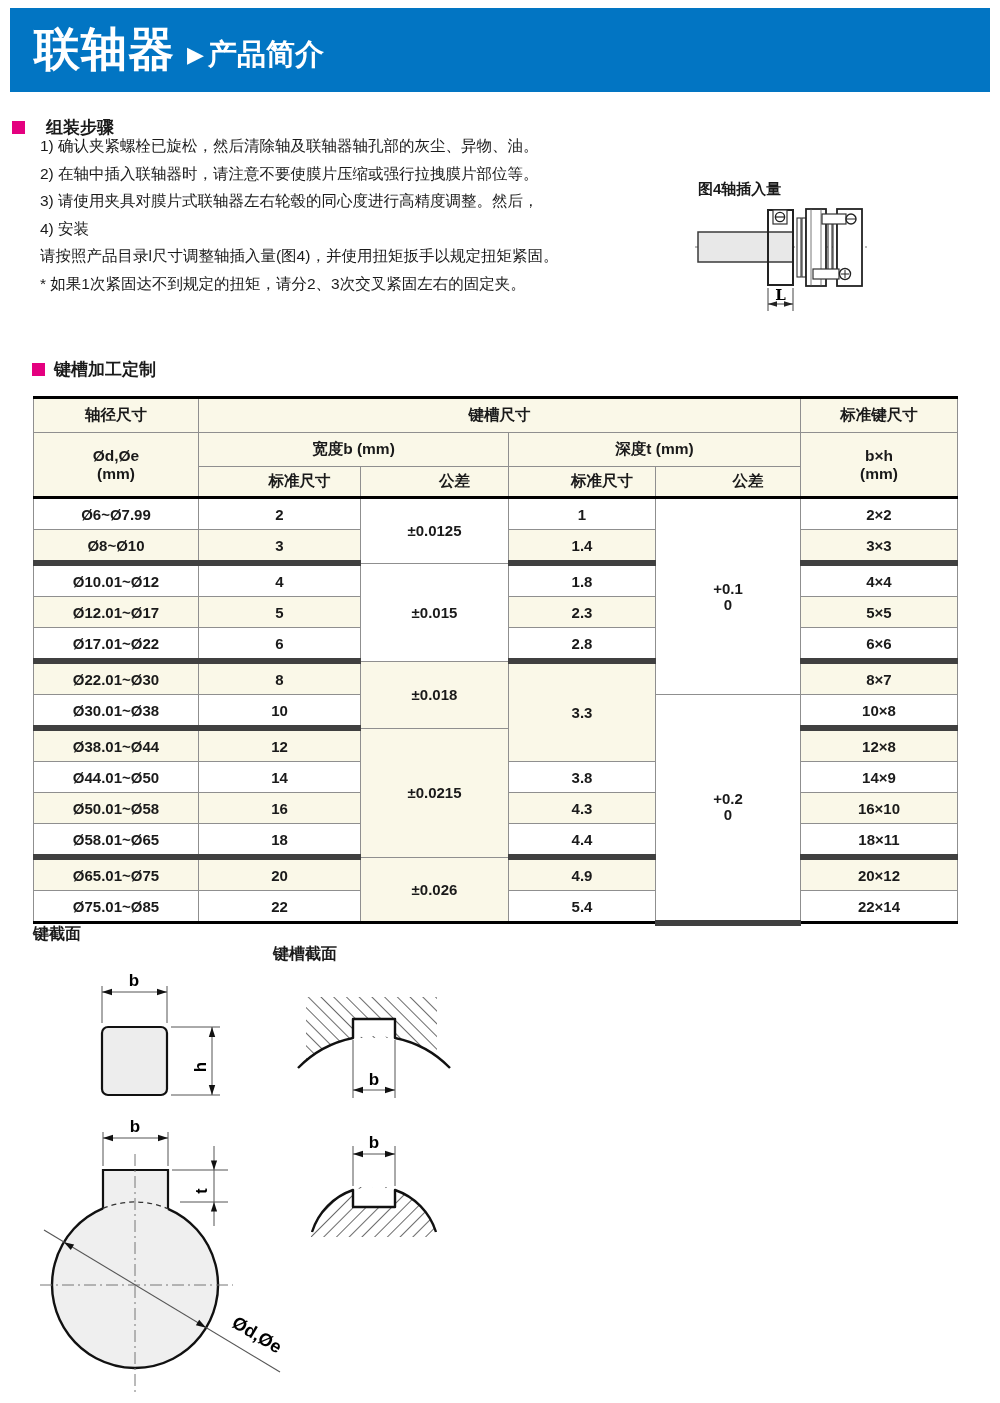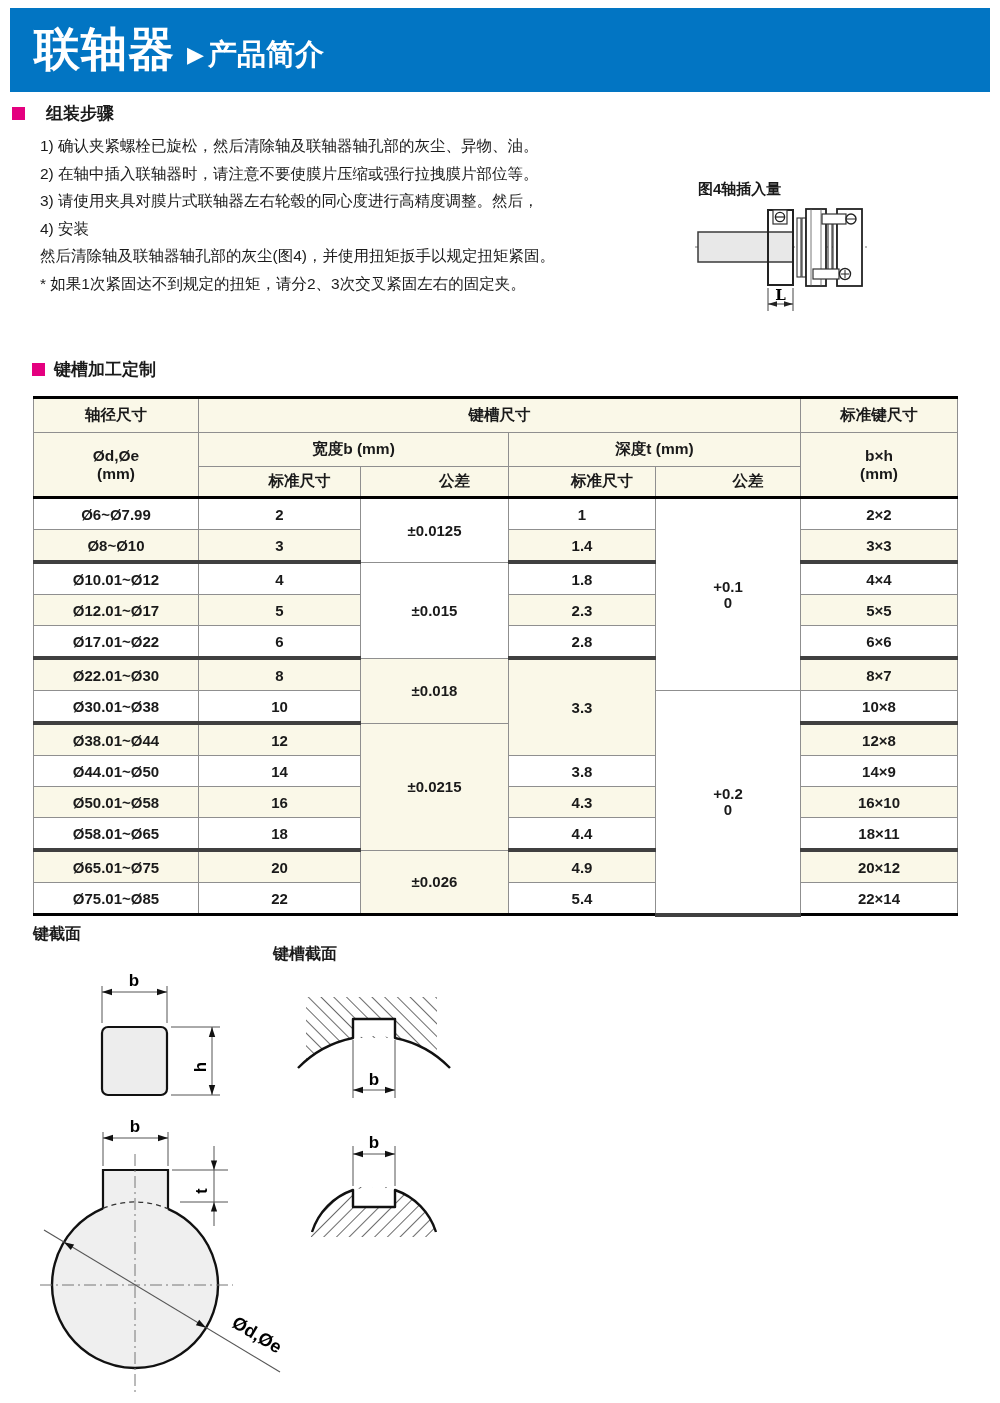--- a/index.html
+++ b/index.html
@@ -34,21 +34,21 @@
   table.kw th,table.kw td{border:1px solid var(--grid);text-align:center;vertical-align:middle;
     font-weight:bold;padding:0;}
   table.kw th{background:var(--cream);font-size:15.5px;}
   tr.h1 th{height:33px;}
   tr.h2 th{height:33px;}
   tr.h3 th{height:29px;padding-left:40px;}
   table.kw td{height:30px;font-size:15px;background:var(--w);}
   th.hb,td.hb{border-bottom:3px solid #000 !important;}
   .two-line{line-height:18px;}
   tr.c td{background:var(--cream);}
-  tr.g td{border-bottom:4px solid #404040;}
+  tr.g td{border-bottom:6px solid #404040;}
   td.gb{border-bottom:2px solid #3c3c3c;}
   td.m2a{background:linear-gradient(to bottom,var(--w) 0 50%,var(--cream) 50% 100%);}
   td.m2b{background:linear-gradient(to bottom,var(--cream) 0 50%,var(--w) 50% 100%);}
   td.m3a{background:linear-gradient(to bottom,var(--w) 0 33.4%,var(--cream) 33.4% 66.7%,var(--w) 66.7% 100%);}
   td.m3b{background:linear-gradient(to bottom,var(--cream) 0 33.4%,var(--w) 33.4% 66.7%,var(--cream) 66.7% 100%);}
   td.m4b{background:linear-gradient(to bottom,var(--cream) 0 25%,var(--w) 25% 50%,var(--cream) 50% 75%,var(--w) 75% 100%);}
   td.m6a{background:linear-gradient(to bottom,var(--w) 0 16.7%,var(--cream) 16.7% 33.3%,var(--w) 33.3% 50%,var(--cream) 50% 66.7%,var(--w) 66.7% 83.3%,var(--cream) 83.3% 100%);}
   td.m7a{background:linear-gradient(to bottom,var(--w) 0 14.3%,var(--cream) 14.3% 28.6%,var(--w) 28.6% 42.9%,var(--cream) 42.9% 57.1%,var(--w) 57.1% 71.4%,var(--cream) 71.4% 85.7%,var(--w) 85.7% 100%);margin-top:16px;}
   .stack{line-height:16px;}
   
@@ -58,30 +58,30 @@
 </style>
 </head>
 <body>
 
 <div class="banner">
   <span class="t1">联轴器</span>
   <span class="arr">▶</span>
   <span class="t2">产品简介</span>
 </div>
 
-<div class="sec-head" style="left:12px;top:102px;gap:21px;">
+<div class="sec-head" style="left:12px;top:116px;gap:21px;">
   <span class="bullet"></span>
   <span class="txt">组装步骤</span>
 </div>
 <div class="steps">
   <div>1) 确认夹紧螺栓已旋松，然后清除轴及联轴器轴孔部的灰尘、异物、油。</div>
   <div>2) 在轴中插入联轴器时，请注意不要使膜片压缩或强行拉拽膜片部位等。</div>
   <div>3) 请使用夹具对膜片式联轴器左右轮毂的同心度进行高精度调整。然后，</div>
   <div>4) 安装</div>
-  <div>然后清除轴及联轴器轴孔部的灰尘(图4)，并使用扭矩扳手以规定扭矩紧固。</div>
+  <div>请按照产品目录l尺寸调整轴插入量(图4)，并使用扭矩扳手以规定扭矩紧固。</div>
   <div>* 如果1次紧固达不到规定的扭矩，请分2、3次交叉紧固左右的固定夹。</div>
 </div>
 
 <div class="fig4-cap">图4轴插入量</div>
 <svg class="fig4" width="268" height="115" viewBox="0 0 268 115">
 
   <path d="M0,42 H172" stroke="#777" stroke-width="1" stroke-dasharray="12 4 2 4" fill="none"></path>
 
   <rect x="3" y="27" width="95" height="30" fill="#e8e8e8" stroke="#3a3a3a" stroke-width="1.5"></rect>
 

